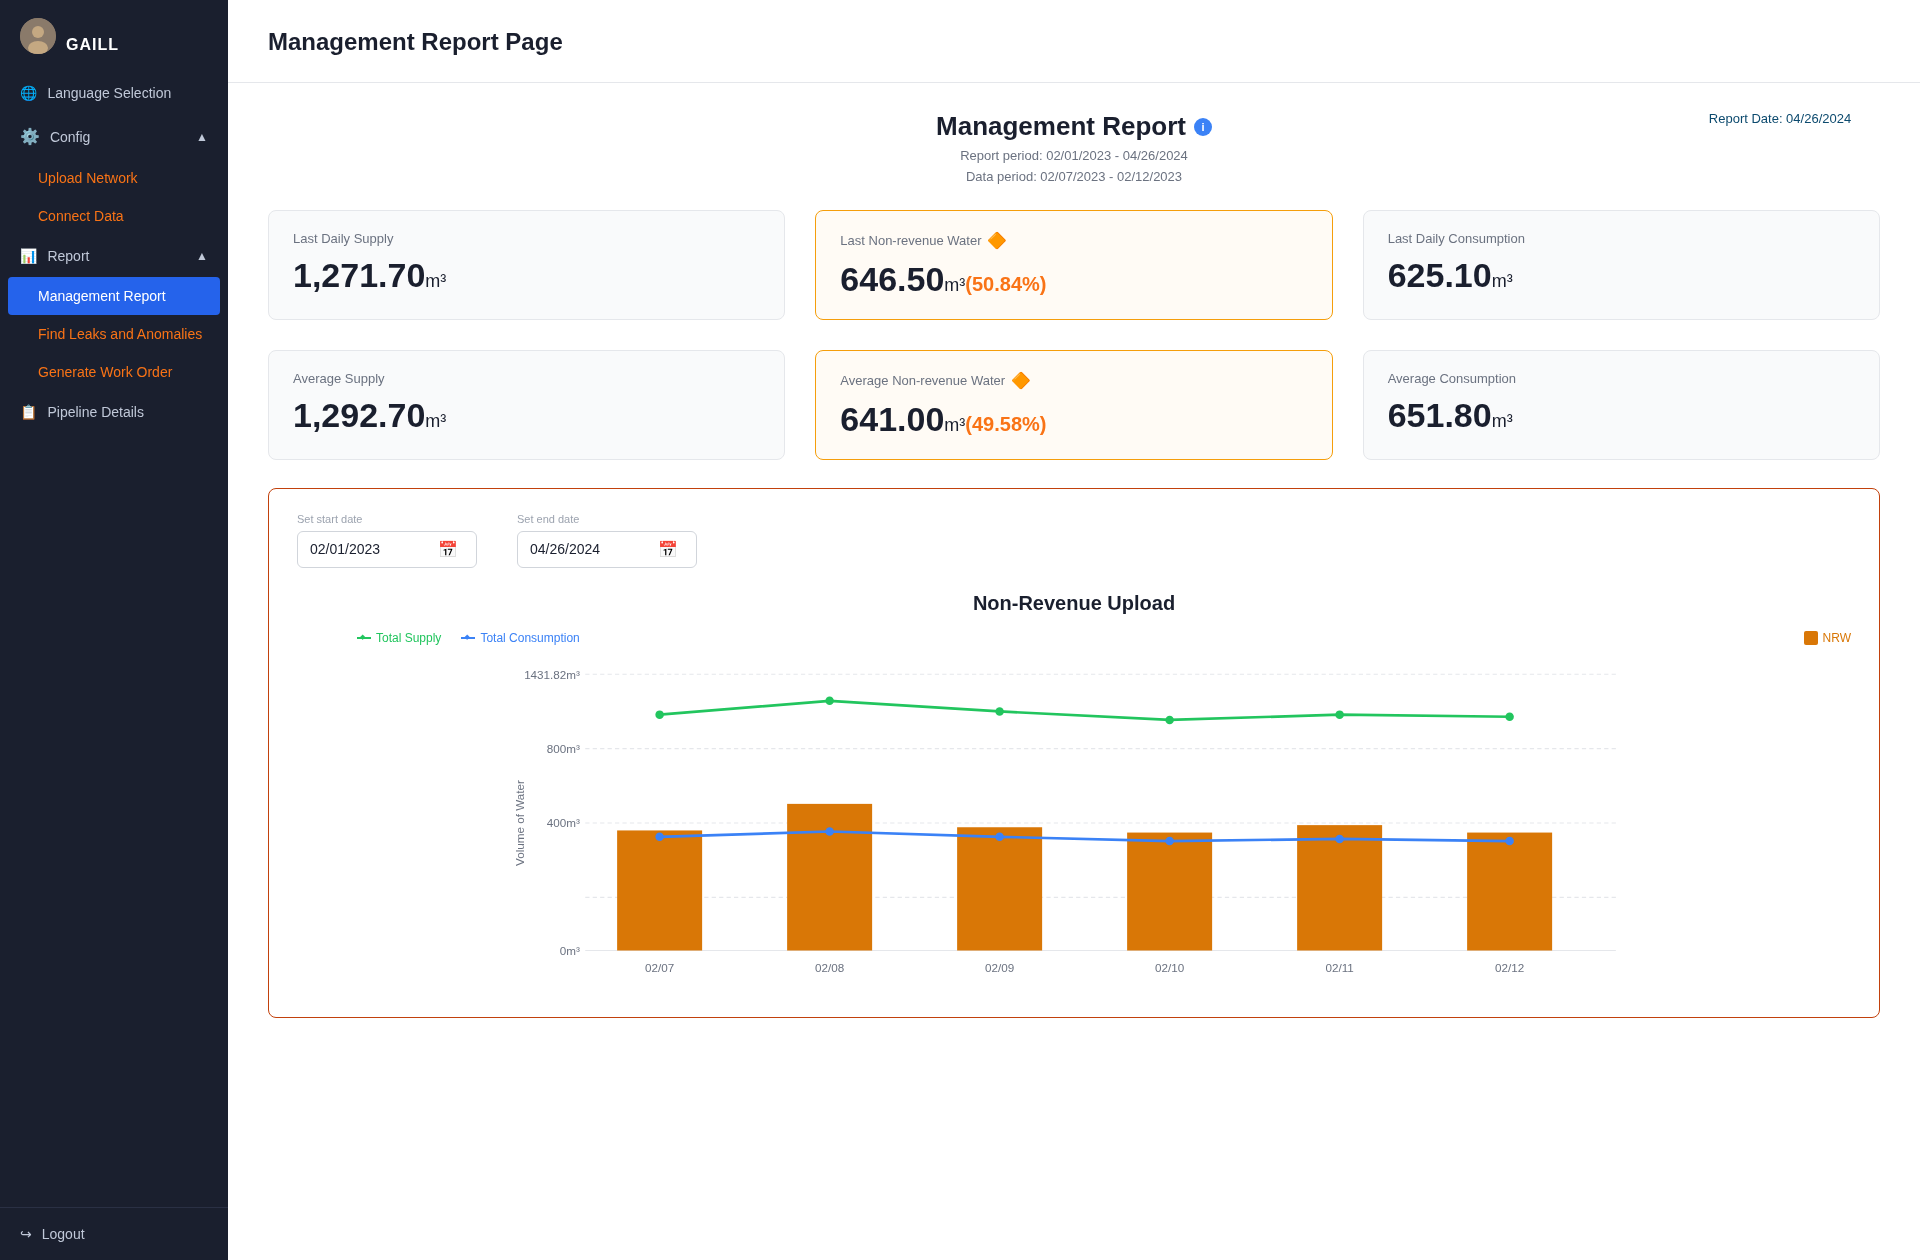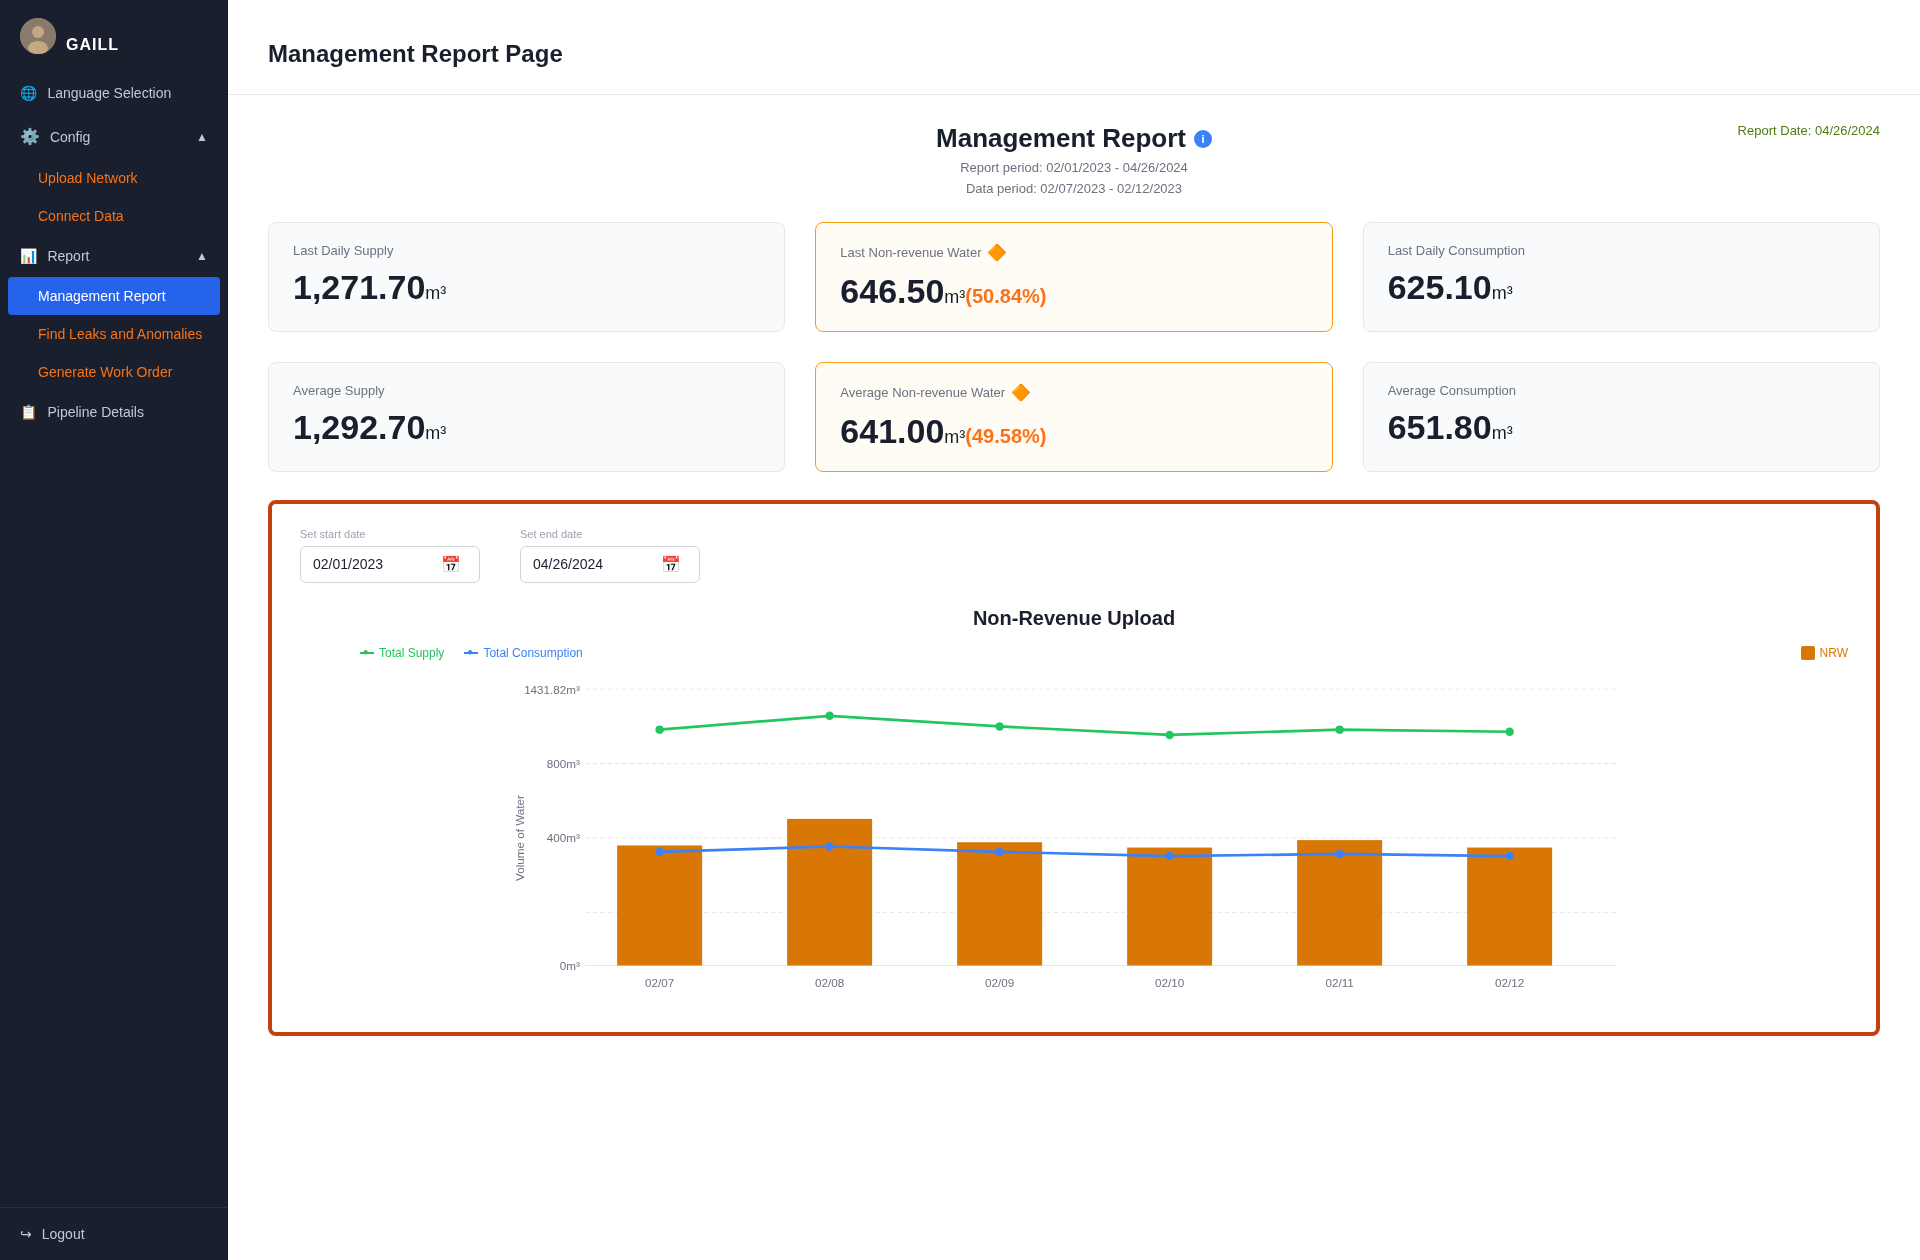--- a/index.html
+++ b/index.html
@@ -79,21 +79,20 @@
     .main {
       flex: 1;
       overflow-y: auto;
       background: #fff;
       padding: 0;
     }
     .main-header {
       padding: 28px 40px 18px 40px;
       border-bottom: 1px solid #e5e7eb;
       background: #fff;
-      margin-top: 12px;
     }
     .main-header-title {
       font-size: 24px;
       font-weight: 700;
       color: #1a1f2e;
       margin-bottom: 8px;
     }
     .main-header-desc {
       font-size: 14px;
       color: #6b7280;
@@ -134,22 +133,22 @@
       justify-content: center;
     }
     .report-period {
       font-size: 13px;
       color: #6b7280;
       margin-top: 4px;
       line-height: 1.6;
     }
     .report-date-right {
       font-size: 13px;
-      color: #4d7c0f;
-      text-align: right;
+      color: #0c4a6e;
+      text-align: center;
       min-width: 200px;
     }
 
     
     .stats-grid {
       display: grid;
       grid-template-columns: 1fr 1fr 1fr;
       gap: 30px;
       margin-bottom: 28px;
     }
@@ -182,21 +181,21 @@
     }
     .stat-card-value .pct {
       font-size: 20px;
       color: #f97316;
       font-weight: 600;
     }
 
     
     .chart-section {
       background: #fff;
-      border: 4px solid #c2410c;
+      border: 1px solid #c2410c;
       border-radius: 8px;
       padding: 24px 28px 20px 28px;
       margin-top: 8px;
     }
     .date-inputs-row {
       display: flex;
       gap: 40px;
       margin-bottom: 24px;
     }
     .date-input-group {

